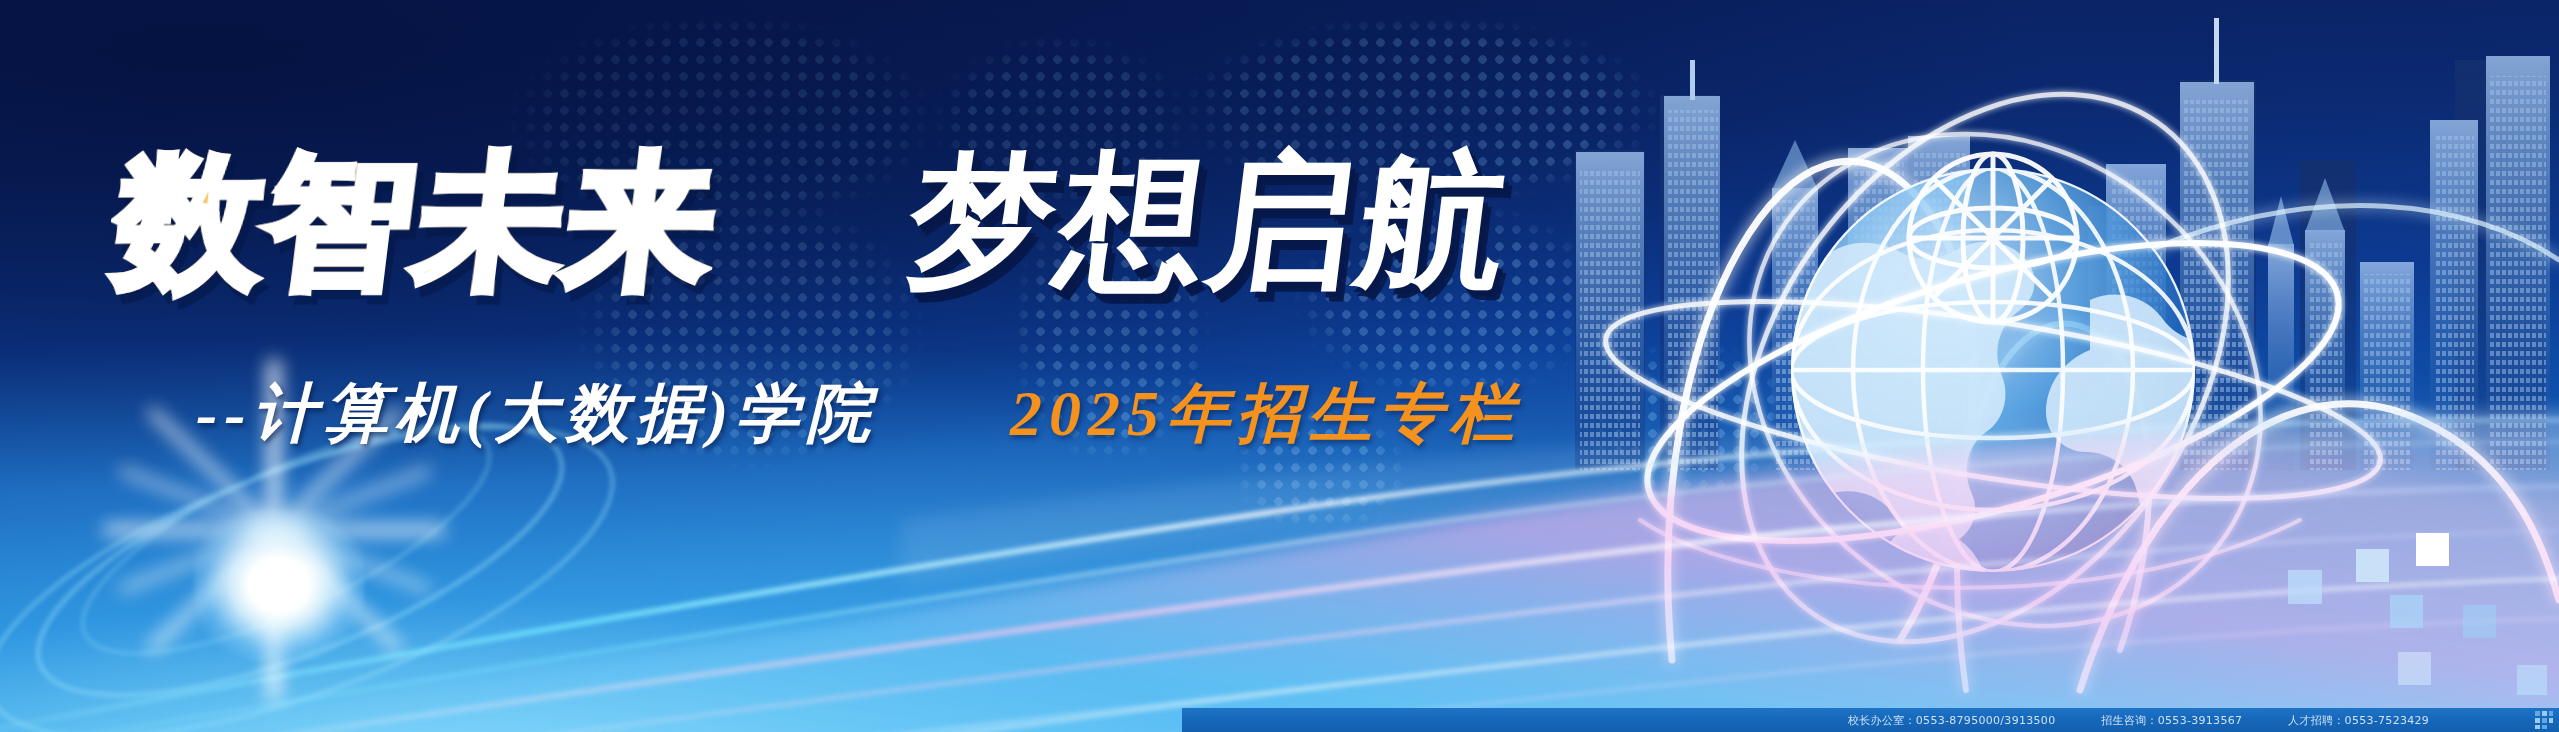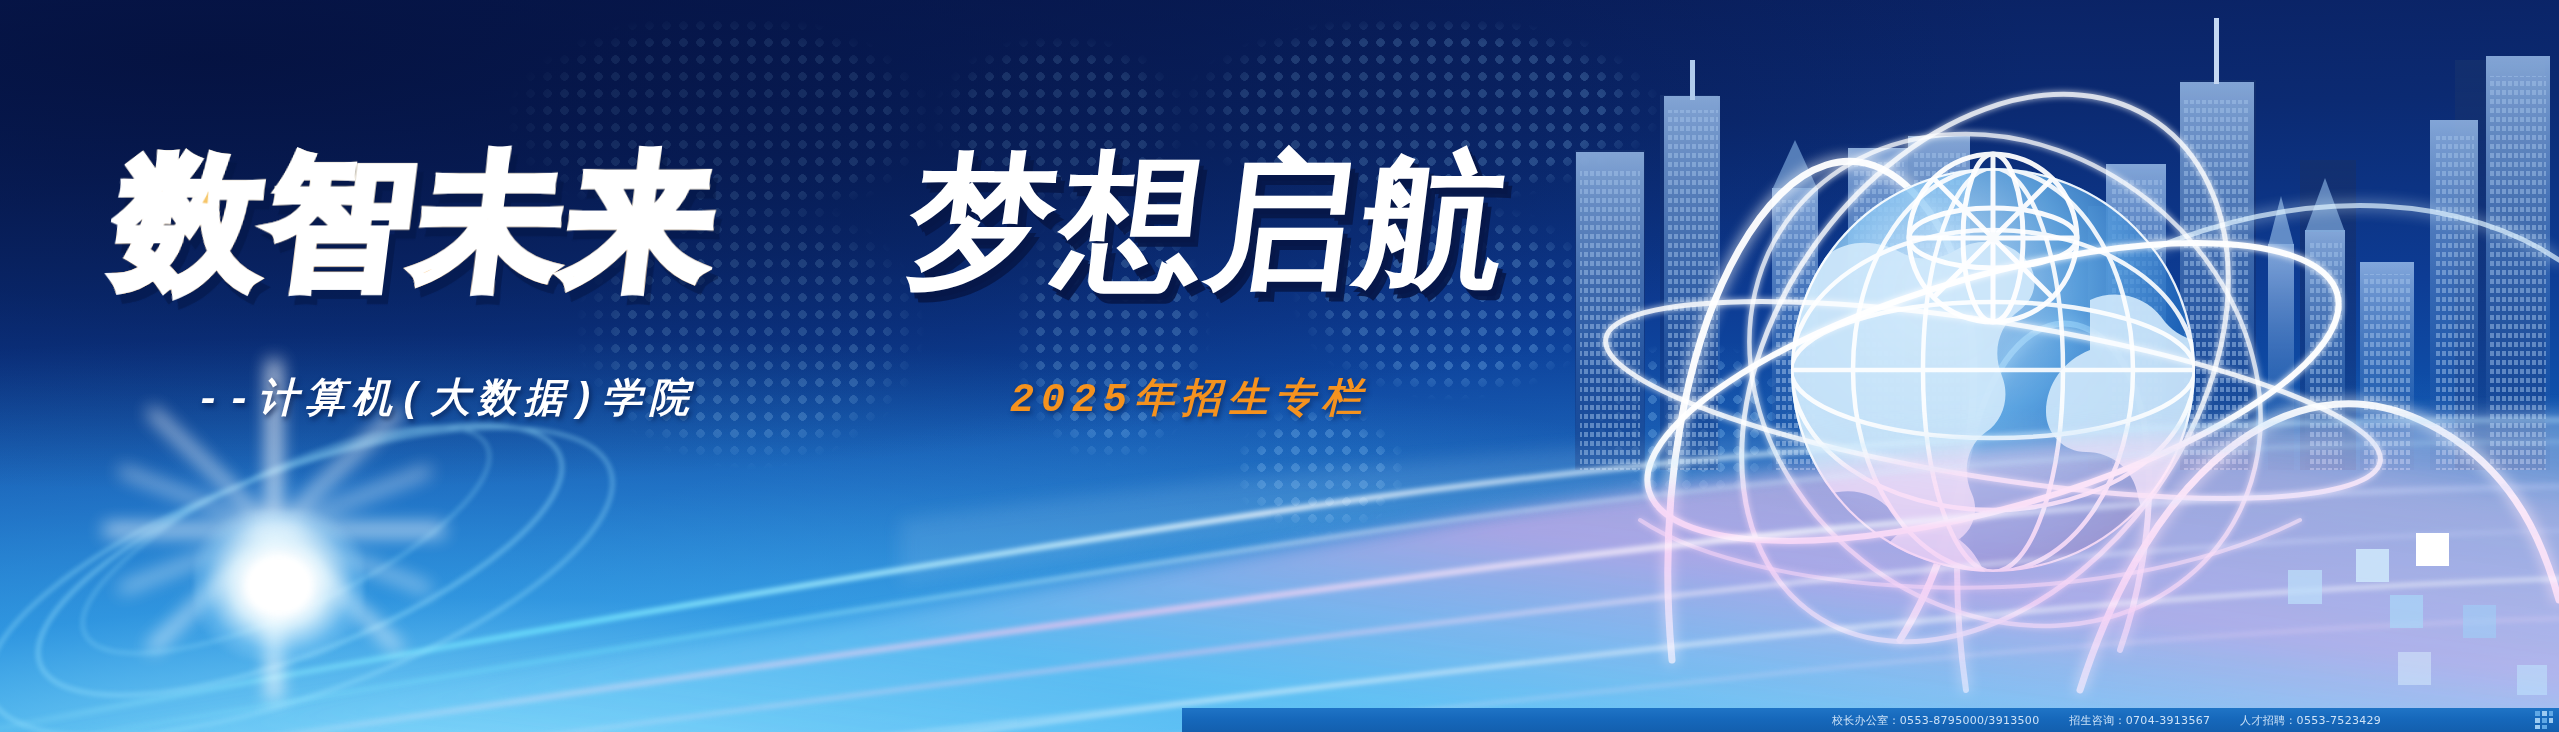--- a/index.html
+++ b/index.html
@@ -66,41 +66,41 @@
     filter:drop-shadow(7px 9px 0 rgba(4,22,70,.55));
   }
   .t-white{left:910px;color:#ffffff;
     text-shadow:
       9px 10px 0 rgba(6,24,74,.92),
       5px 6px 0 rgba(6,24,74,.92);
   }
 
   .sub{
     position:absolute;top:370px;white-space:nowrap;
-    font-family:Liberation Mono, monospace;font-weight:bold;
-    font-size:40px;letter-spacing:7px;font-style:italic;
+    font-family:Liberation Serif, serif;font-weight:bold;
+    font-size:64px;letter-spacing:7px;font-style:italic;
   }
   .sub-white{left:196px;color:#ffffff;text-shadow:2px 3px 5px rgba(3,20,64,.6);}
   .sub-orange{left:1010px;color:#f5921e;text-shadow:2px 3px 5px rgba(3,20,64,.45);text-align:right;}
 
   
   .sq{position:absolute;}
 
   
   .botbar{
     position:absolute;left:1182px;bottom:0;width:1377px;height:24px;
     background:linear-gradient(180deg,#1f74c6 0%,#1668bb 45%,#135fae 100%);
     display:flex;align-items:center;
   }
   .botbar .contact{
     margin-left:650px;color:#d7e9fb;font-size:11px;letter-spacing:.3px;
     font-family:"DejaVu Sans","Liberation Sans",sans-serif;white-space:nowrap;
     opacity:.95;
   }
-  .botbar .contact span{margin-right:26px;}
+  .botbar .contact span{margin-right:26px;margin-left:16px;}
   .botbar .brick{
     position:absolute;right:6px;top:3px;width:18px;height:18px;
     background:
       linear-gradient(#5fa8e6,#5fa8e6) 0 0/5px 5px no-repeat,
       linear-gradient(#9ccbf2,#9ccbf2) 7px 0/5px 5px no-repeat,
       linear-gradient(#5fa8e6,#5fa8e6) 14px 0/4px 5px no-repeat,
       linear-gradient(#9ccbf2,#9ccbf2) 0 7px/5px 5px no-repeat,
       linear-gradient(#5fa8e6,#5fa8e6) 7px 7px/5px 5px no-repeat,
       linear-gradient(#9ccbf2,#9ccbf2) 14px 7px/4px 5px no-repeat,
       linear-gradient(#9ccbf2,#9ccbf2) 0 14px/5px 4px no-repeat,
@@ -335,19 +335,19 @@
   <div class="title-wrap">
     <div class="t-main t-orange">数智未来</div>
     <div class="t-main t-white">梦想启航</div>
     <div class="sub sub-white">--计算机(大数据)学院</div>
     <div class="sub sub-orange">2025年招生专栏</div>
   </div>
 
   <div class="botbar">
     <div class="contact">
       <span>校长办公室：0553-8795000/3913500</span>
-      <span>招生咨询：0704-3913567</span>
+      <span>招生咨询：0553-3913567</span>
       <span>人才招聘：0553-7523429</span>
     </div>
     <div class="brick"></div>
   </div>
 
 </div>
 
 </body></html>

